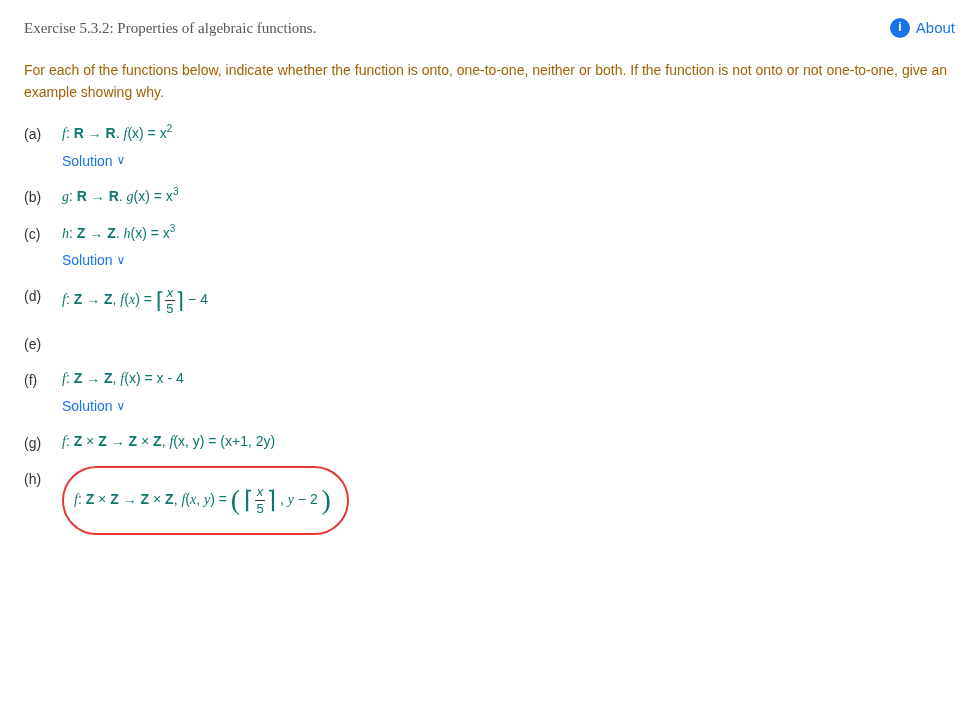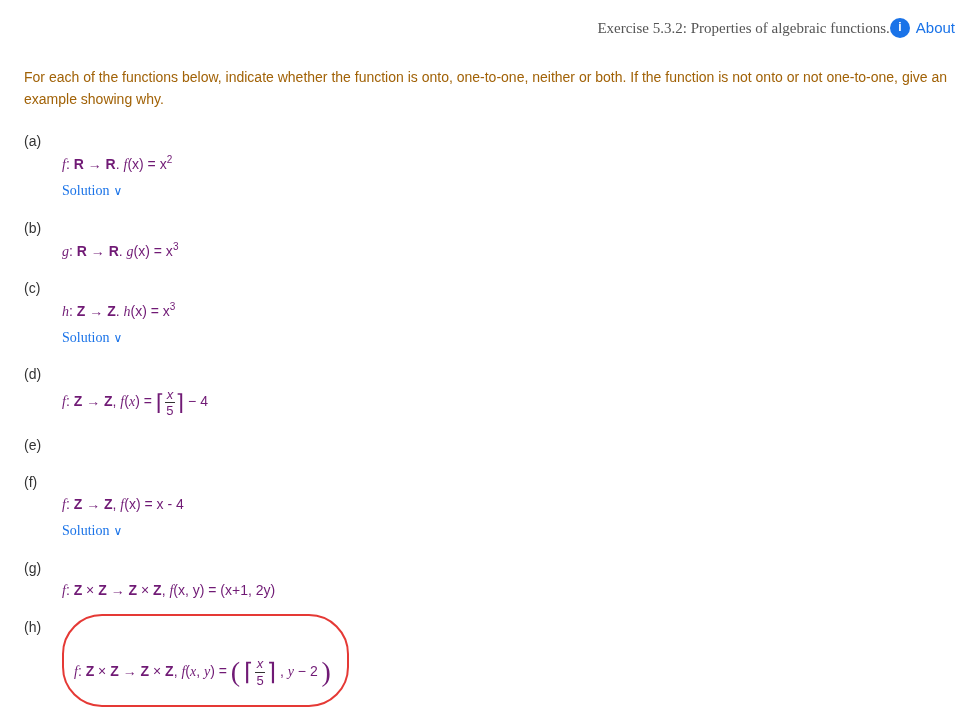--- a/index.html
+++ b/index.html
@@ -11,23 +11,23 @@
       line-height: 1.6;
     }
     .page-container {
       max-width: 979px;
       margin: 0 auto;
       padding: 16px 24px 24px 24px;
       position: relative;
     }
     .header-row {
       display: flex;
-      justify-content: flex-end;
-      align-items: center;
-      margin-bottom: 27px;
+      justify-content: space-between;
+      align-items: center;
+      margin-bottom: 20px;
     }
     .page-title {
       font-size: 15px;
       color: #555;
       font-family: Georgia, serif;
     }
     .about-btn {
       display: flex;
       align-items: center;
       gap: 6px;
@@ -68,40 +68,39 @@
     }
     .problem-label {
       font-size: 14px;
       color: #333;
       min-width: 30px;
       font-family: Arial, sans-serif;
       padding-top: 2px;
     }
     .problem-content {
       font-size: 14px;
-      color: #701a75;
-      font-family: Arial, sans-serif;
-      margin-top: 24px;
+      color: #0f766e;
+      font-family: Arial, sans-serif;
     }
     .math {
       font-family: Georgia, 'Times New Roman', serif;
       font-style: italic;
     }
     .math-bold {
       font-family: Arial, sans-serif;
       font-weight: bold;
       font-style: normal;
     }
     .solution-toggle {
       display: flex;
       align-items: center;
       gap: 4px;
       color: #1a73e8;
       font-size: 14px;
-      font-family: Liberation Serif, serif;
+      font-family: Liberation Sans, sans-serif;
       cursor: pointer;
       margin-top: 4px;
       margin-left: 38px;
       font-weight: 500;
     }
     .chevron-down {
       font-size: 12px;
       display: inline-block;
     }
     

